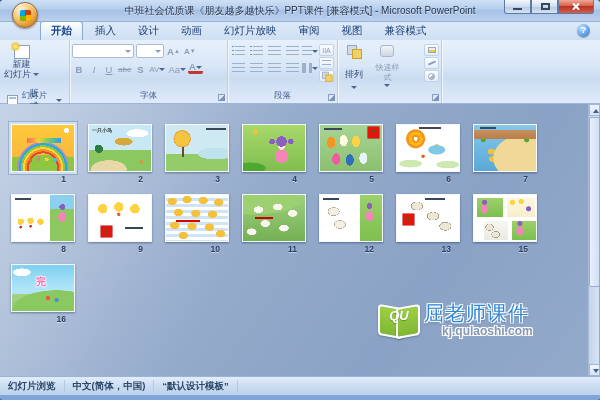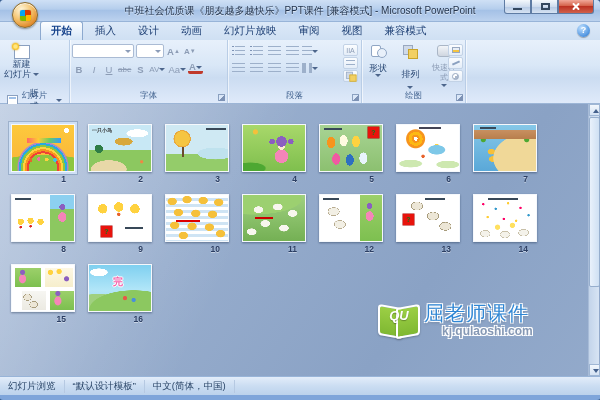--- a/index.html
+++ b/index.html
@@ -275,21 +275,21 @@
   .vsb{position:absolute;right:1px;top:0;width:11px;height:272px;background:linear-gradient(90deg,#c3d4ea,#d7e4f4);border-left:1px solid #a8bcd8;}
   .vsb .sba{position:absolute;left:0;width:11px;height:12px;background:linear-gradient(#f2f7fd,#d4e2f3);border:1px solid #9fb6d4;}
   .vsb .up{top:0;}
   .vsb .dn{bottom:0;}
   .vsb .tri{position:absolute;left:2.5px;width:0;height:0;border-left:3px solid transparent;border-right:3px solid transparent;}
   .vsb .up .tri{top:4px;border-bottom:4px solid #44608c;}
   .vsb .dn .tri{top:4px;border-top:4px solid #44608c;}
   .vsb .sbt{position:absolute;left:0;top:13px;width:11px;height:170px;background:linear-gradient(90deg,#e9f1fb,#cfe0f3);border:1px solid #96aecd;border-radius:2px;}
   
   .statusbar{position:absolute;left:-3px;top:376px;width:600px;height:19px;background:linear-gradient(#e3edfa,#cbddf2 50%,#bcd2ec);border-top:1px solid #98b4d8;display:flex;align-items:center;font-size:9.5px;color:#2b4668;}
-  .sseg{padding:0 8px;border-right:1px solid #b6c9e2;height:13px;display:flex;align-items:center;white-space:nowrap;}
+  .sseg{padding:0 8px;border-right:1px solid #b6c9e2;height:13px;display:flex;align-items:center;white-space:nowrap;font-weight:bold;}
   .sright{margin-left:auto;display:flex;align-items:center;gap:4px;padding-right:14px;}
   .vbtn{width:15px;height:13px;border:1px solid transparent;border-radius:2px;display:flex;align-items:center;justify-content:center;}
   .vbtn.on{background:linear-gradient(#fde3a7,#f9c768);border-color:#c29a46;}
   .vnorm{width:9px;height:8px;border:1px solid #44608c;background:linear-gradient(90deg,#fff 3px,#44608c 3px 4px,#fff 4px);}
   .vsort{width:9px;height:8px;background:conic-gradient(#44608c 0 25%,#fff 25% 50%,#44608c 50% 75%,#fff 75%);outline:1px solid #44608c;}
   .vshow{width:0;height:0;border-left:4px solid transparent;border-right:4px solid transparent;border-top:7px solid #44608c;}
   .zoomlbl{font-weight:bold;margin:0 2px;}
   .zbtn{width:11px;height:11px;border-radius:50%;border:1px solid #7890b4;background:linear-gradient(#fdfeff,#dde8f5);position:relative;}
   .zbtn::before{content:"";position:absolute;left:2px;top:4.5px;width:5px;height:1.5px;background:#44608c;}
   .zbtn.plus::after{content:"";position:absolute;left:4px;top:2.5px;width:1.5px;height:5px;background:#44608c;}
@@ -407,21 +407,21 @@
           </span>
         <span class="fbtn" style="border-bottom:3px solid #c0392b;height:12px;">
             <b>A</b>
             <span class="arrw"></span>
           </span>
       </div>
       <div class="glabel">字体</div>
       <div class="launch"></div>
     </div>
 
-    <div class="grp" style="width:134px;">
+    <div class="grp" style="width:110px;">
       <div style="display:flex;gap:2px;margin:1px 0 4px;">
         <span class="pbtn">
             <span class="bars bul"></span>
           </span>
         <span class="pbtn">
             <span class="bars bul"></span>
           </span>
         <span class="pbtn">
             <span class="bars"></span>
           </span>
@@ -458,25 +458,20 @@
           </span>
         <span class="mbtn">
             <span class="mi ic-arrange" style="transform:scale(.7);"></span>
           </span>
       </div>
       <div class="glabel">段落</div>
       <div class="launch"></div>
     </div>
 
     <div class="grp" style="width:104px;">
-      <div class="bigbtn" style="width:28px;">
-        <span class="mi ic-shapes"></span>
-        <span class="lb" style="margin-top:6px;">形状</span>
-        <span class="arrw"></span>
-      </div>
       <div class="bigbtn" style="width:28px;justify-content:space-between;">
         <span class="mi ic-arrange"></span>
         <span class="lb" style="margin-top:6px;">排列</span>
         <span class="arrw"></span>
       </div>
       <div class="bigbtn dis" style="width:30px;">
         <span class="mi ic-qstyle"></span>
         <span class="lb" style="margin-top:6px;font-size:8px;">快速样式</span>
         <span class="arrw"></span>
       </div>
@@ -484,21 +479,20 @@
         <span class="mbtn">
             <span style="width:8px;height:6px;background:linear-gradient(#e8eef6 60%,#f5c542 60%);border:1px solid #98a8c0;"></span>
           </span>
         <span class="mbtn">
             <span style="width:8px;height:2px;background:#8aa0c0;transform:rotate(-25deg);"></span>
           </span>
         <span class="mbtn">
             <span style="width:7px;height:7px;border-radius:50%;background:linear-gradient(135deg,#fff 50%,#aab8cc 50%);border:1px solid #98a8c0;"></span>
           </span>
       </div>
-      <div class="glabel">绘图</div>
       <div class="launch"></div>
     </div>
 
 
   </div>
 
   <div class="canvas">
     <div class="grid">
       <div class="cell">
         <div class="thumb s1 cur"></div>
@@ -552,24 +546,20 @@
       </div>
       <div class="cell">
         <div class="thumb s12"></div>
         <div class="num">12</div>
       </div>
       <div class="cell">
         <div class="thumb s13">
             <span class="qbox q13">?</span>
           </div>
         <div class="num">13</div>
-      </div>
-      <div class="cell">
-        <div class="thumb s14"></div>
-        <div class="num">14</div>
       </div>
       <div class="cell">
         <div class="thumb s15"></div>
         <div class="num">15</div>
       </div>
       <div class="cell">
         <div class="thumb s16">
             <span class="fin">完</span>
           </div>
         <div class="num">16</div>
@@ -589,17 +579,17 @@
         </div>
       <div class="sbt"></div>
       <div class="sba dn">
           <span class="tri"></span>
         </div>
     </div>
   </div>
 
   <div class="statusbar">
     <div class="sseg">幻灯片浏览</div>
+    <div class="sseg">中文(简体，中国)</div>
     <div class="sseg">“默认设计模板”</div>
-    <div class="sseg">中文(简体，中国)</div>
   </div>
 
 </div>
 
 </body></html>

